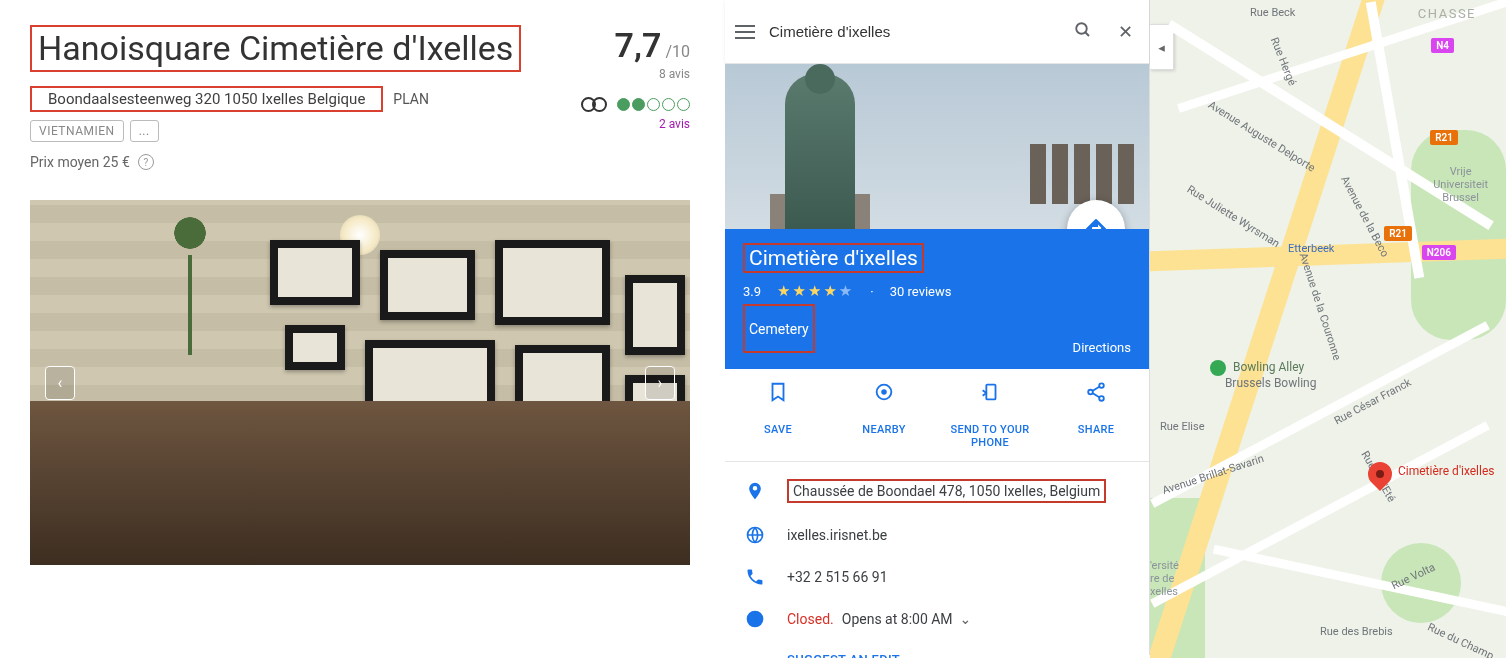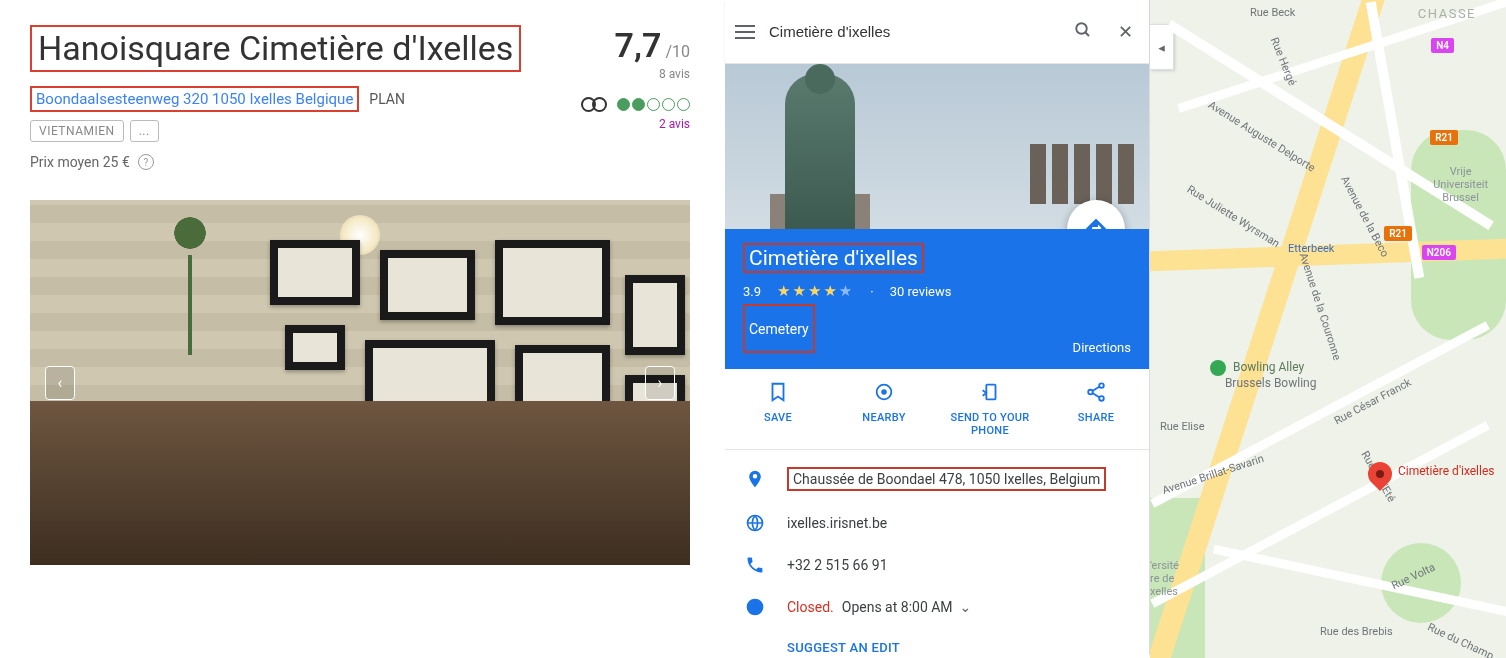--- a/index.html
+++ b/index.html
@@ -2,21 +2,21 @@
 <html><head>
 <meta charset="utf-8">
 <style>
   *{box-sizing:border-box;margin:0;padding:0}
   body{font-family:Roboto,Arial,sans-serif;background:#fff;width:1506px;height:658px;overflow:hidden;position:relative}
   .left{position:absolute;left:30px;top:25px;width:660px}
   .red-box{border:2px solid #d94030}
   .title{font-size:34px;font-weight:400;color:#333;line-height:1.15;padding:2px 6px;display:inline-block}
   .title-box{display:inline-block;margin-bottom:8px}
   .addr-row{display:flex;align-items:center;gap:6px;margin-top:6px}
-  .addr{color:#3b82f6;font-size:15px;padding:2px 4px}
+  .addr{color:#404040;font-size:15px;padding:2px 16px}
   .plan{font-size:14px;color:#555;margin-left:4px}
   .tags{display:flex;gap:6px;margin-top:8px}
   .tag{border:1px solid #bbb;border-radius:3px;font-size:12px;color:#888;padding:3px 8px;letter-spacing:.5px}
   .price-row{display:flex;align-items:center;gap:8px;margin-top:12px;color:#666;font-size:14px}
   .q-circle{width:16px;height:16px;border:1px solid #999;border-radius:50%;display:flex;align-items:center;justify-content:center;font-size:10px;color:#999}
   .rating-block{position:absolute;right:0;top:0;text-align:right}
   .score{font-size:34px;font-weight:600;color:#333;display:inline}
   .score-max{font-size:16px;color:#888;margin-left:4px}
   .avis{font-size:12px;color:#888;margin-top:2px}
   .ta-row{display:flex;align-items:center;justify-content:flex-end;gap:8px;margin-top:14px}
@@ -65,21 +65,21 @@
   .blue{background:#1a73e8;color:#fff;padding:14px 18px 16px;position:relative}
   .pname-box{display:inline-block;border:2px solid #c43a2c;padding:1px 4px}
   .pname{font-size:21px}
   .prow{display:flex;align-items:center;gap:16px;font-size:13px;margin-top:9px}
   .gstars{color:#fdd663;letter-spacing:2px;font-size:15px}
   .gstars .half{color:rgba(255,255,255,.5)}
   .pcat-box{display:inline-block;border:2px solid #c43a2c;margin-top:4px;padding:13px 4px}
   .pcat{font-size:14px}
   .dir-label{position:absolute;right:18px;bottom:14px;font-size:13px}
   .actions{display:flex;border-bottom:1px solid #e5e5e5;padding:12px 0}
-  .act{flex:1;display:flex;flex-direction:column;align-items:center;gap:8px;color:#1a73e8;font-size:11px;font-weight:500;letter-spacing:.3px}
+  .act{flex:1;display:flex;flex-direction:column;align-items:center;gap:20px;color:#1a73e8;font-size:11px;font-weight:500;letter-spacing:.3px}
   .act svg{width:22px;height:22px;fill:none;stroke:#1a73e8;stroke-width:2}
   .info{padding:6px 0}
   .irow{display:flex;align-items:center;gap:22px;padding:11px 20px;font-size:14px;color:#3c4043}
   .irow svg{width:20px;height:20px;fill:#1a73e8;flex-shrink:0}
   .irow .closed{color:#d93025;margin-right:8px}
   .addr-hl{border:2px solid #c43a2c;padding:2px 4px}
   .suggest{color:#1a73e8;font-weight:500;font-size:13px;padding:12px 0 12px 62px;letter-spacing:.3px}
 
   .mapview{position:absolute;left:1150px;top:0;right:0;height:658px;overflow:hidden;background:#eef2e9}
   .collapse{position:absolute;left:0;top:24px;width:24px;height:46px;background:#fff;border:1px solid #ddd;border-left:none;display:flex;align-items:center;justify-content:center;color:#666;font-size:13px;box-shadow:1px 1px 3px rgba(0,0,0,.15)}

